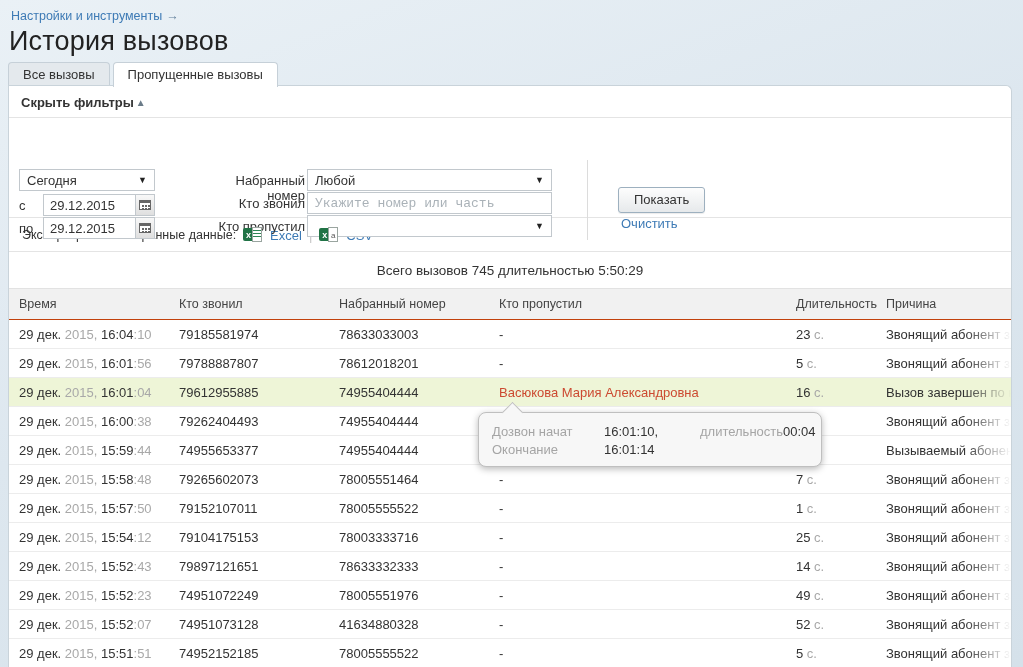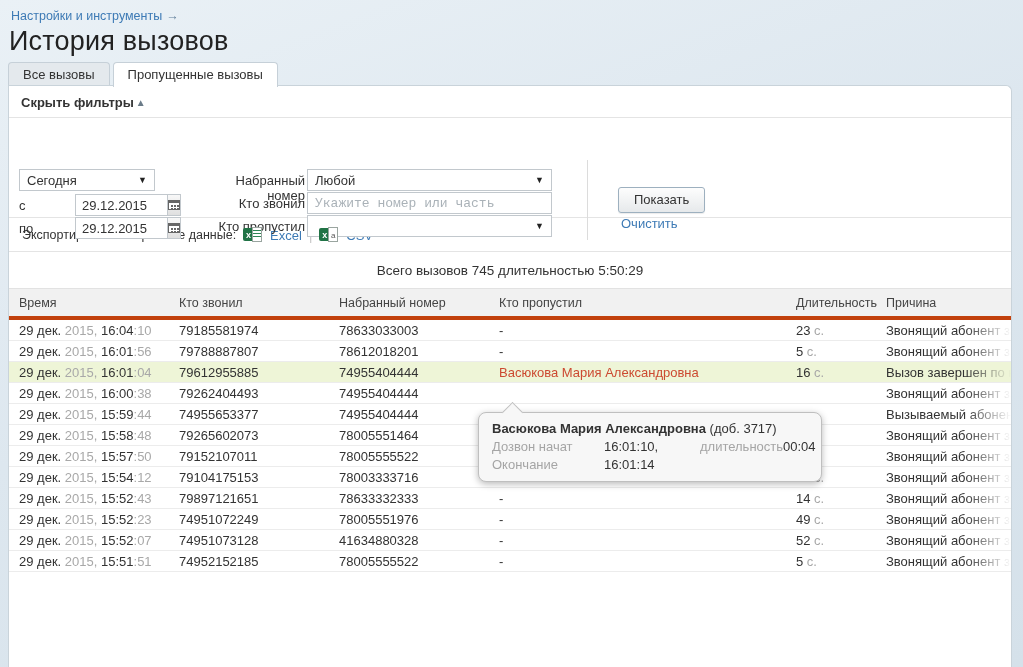--- a/index.html
+++ b/index.html
@@ -41,21 +41,21 @@
   .ctl { border:1px solid #c2c8cd; background:#fff; height:22px; font-size:13px; color:#333;
          font-family:"Liberation Sans",sans-serif; }
   .sel { display:flex; align-items:center; justify-content:space-between; padding:0 7px; cursor:pointer; }
   .sel .arrow { font-size:9px; color:#222; }
   .period-select { position:absolute; left:10px; top:51px; width:136px; }
   .date-row { position:absolute; display:flex; align-items:center; }
   .date-row.from { left:10px; top:76px; }
   .date-row.to   { left:10px; top:99px; }
   .date-label { width:24px; font-size:13px; color:#333; }
   .date-wrap { display:flex; width:112px; }
-  .date-input { width:92px; border-right:none; padding:0 6px; outline:none;margin-left:32px; }
+  .date-input { width:92px; border-right:none; padding:0 6px; outline:none; }
   .cal-btn { width:20px; height:22px; border:1px solid #c2c8cd; background:linear-gradient(#f8f8f8,#dfdfdf);
              display:flex; align-items:center; justify-content:center; cursor:pointer; }
   .cal-glyph { width:12px; height:10px; border:1px solid #666; border-top:3px solid #666;
                background:
                  linear-gradient(#666,#666) 2px 2px/2px 2px no-repeat,
                  linear-gradient(#666,#666) 5px 2px/2px 2px no-repeat,
                  linear-gradient(#666,#666) 8px 2px/2px 2px no-repeat,
                  linear-gradient(#666,#666) 2px 5px/2px 2px no-repeat,
                  linear-gradient(#666,#666) 5px 5px/2px 2px no-repeat,
                  linear-gradient(#666,#666) 8px 5px/2px 2px no-repeat,#fff; }
@@ -88,27 +88,27 @@
              background:linear-gradient(#fff 2px,#2e8555 2px,#2e8555 3px,#fff 3px,#fff 5px,#2e8555 5px,#2e8555 6px,#fff 6px,#fff 8px,#2e8555 8px,#2e8555 9px,#fff 9px); }
   .fi-page.csv { background:#fff; font-size:8px; color:#555; text-align:center; line-height:15px; }
   .export-link { color:#3d7ab5; font-size:13px; cursor:pointer; padding-top:1px; }
   .export-sep { color:#c5c5c5; padding-top:1px; }
 
   
   .summary-row { height:36px; display:flex; align-items:center; justify-content:center;
                  font-size:13.5px; color:#333; }
 
   
-  .thead { height:32px; background:#f1f1f1; border-top:1px solid #e2e2e2; border-bottom:4px solid #c2410c; }
+  .thead { height:32px; background:#f1f1f1; border-top:1px solid #e2e2e2; border-bottom:1px solid #c2410c; }
   .trow, .thead-inner {
     display:grid; grid-template-columns:160px 160px 160px 297px 90px 1fr;
     padding-left:10px; align-items:center; height:100%;
   }
   .thead .hcell { font-size:12.5px; color:#444; }
-  .tbody .trow { height:21px; border-bottom:1px solid #ececec; --rowbg:#fff; background:var(--rowbg); cursor:pointer; }
+  .tbody .trow { height:29px; border-bottom:1px solid #ececec; --rowbg:#fff; background:var(--rowbg); cursor:pointer; }
   .tbody .trow.hl { --rowbg:#eef5d7; }
   .cell { font-size:13px; color:#333; white-space:nowrap; overflow:hidden; }
   .cell .g { color:#a8a8a8; }
   .cell.red { color:#cc4a31; }
   .c-reason { position:relative; padding-right:2px; }
   .c-reason::after { content:""; position:absolute; right:0; top:0; bottom:0; width:46px;
                      background:linear-gradient(to right, rgba(255,255,255,0), var(--rowbg,#fff)); }
   .trow.hl .c-reason::after { background:linear-gradient(to right, rgba(238,245,215,0), #eef5d7); }
 
   
@@ -314,24 +314,20 @@
         <div class="cell ">74952152185</div>
         <div class="cell ">78005555522</div>
         <div class="cell ">-</div>
         <div class="cell c-dur">5 <span class="g">с.</span></div>
         <div class="cell c-reason"><span>Звонящий абонент заверш</span></div>
       </div>
     </div>
 </div>
 
 <div class="tooltip">
-  <div>
-    <span class="tt-name">Васюкова Мария Александровна</span>
-    <span class="tt-ext">(доб. 3717)</span>
-  </div>
   <div class="tt-grid">
     <span class="lab">Дозвон начат</span>
     <span class="val">16:01:10,</span>
     <span class="lab">длительность</span>
     <span class="val right">00:04</span>
   </div>
   <div class="tt-grid">
     <span class="lab">Окончание</span>
     <span class="val">16:01:14</span>
     <span></span>

